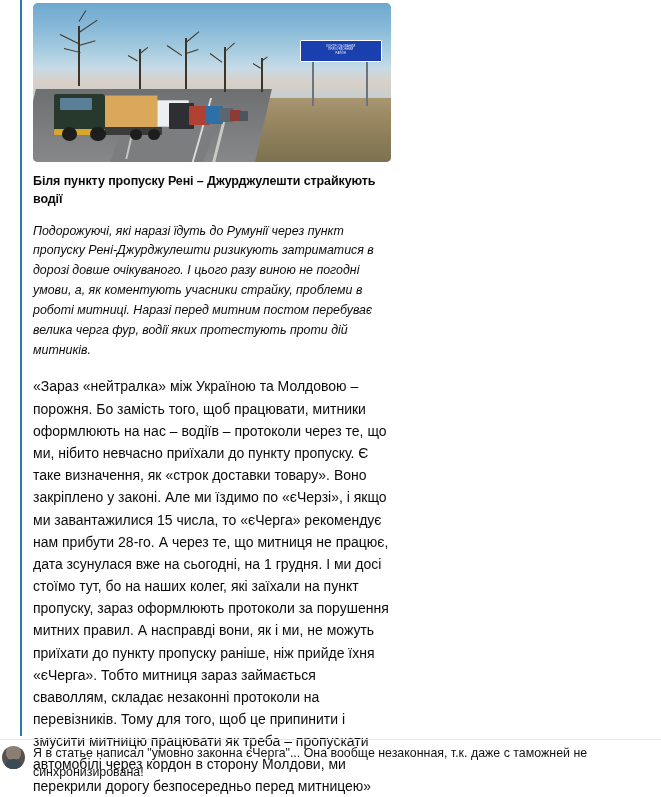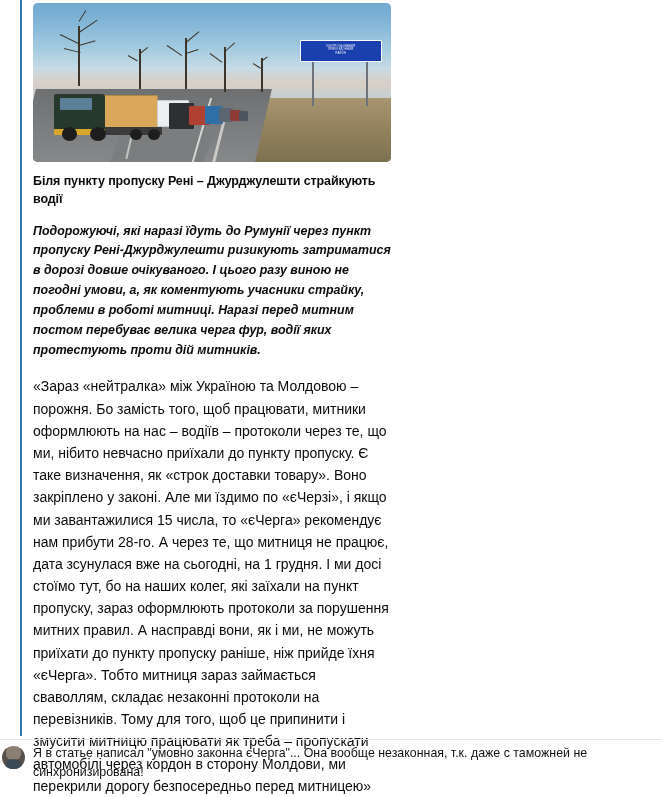--- a/index.html
+++ b/index.html
@@ -128,21 +128,20 @@
     margin-top: 11px;
     color: #0b0b0b;
     letter-spacing: -0.1px;
   }
   .post-lead {
     font-size: 12.4px;
     font-style: italic;
     line-height: 1.60;
     margin-top: 13px;
     color: #0b0b0b;
-    font-weight: bold;
   }
   .post-quote {
     font-size: 14px;
     line-height: 1.585;
     margin-top: 15px;
     color: #0b0b0b;
   }
   .post-links {
     margin-top: 16px;
     font-size: 12.3px;

